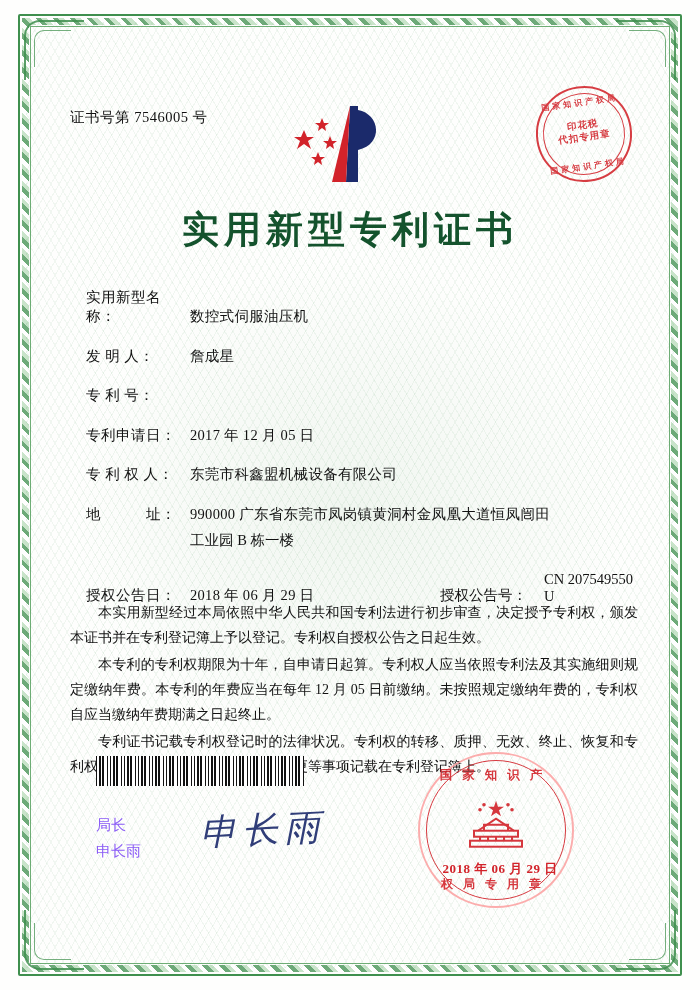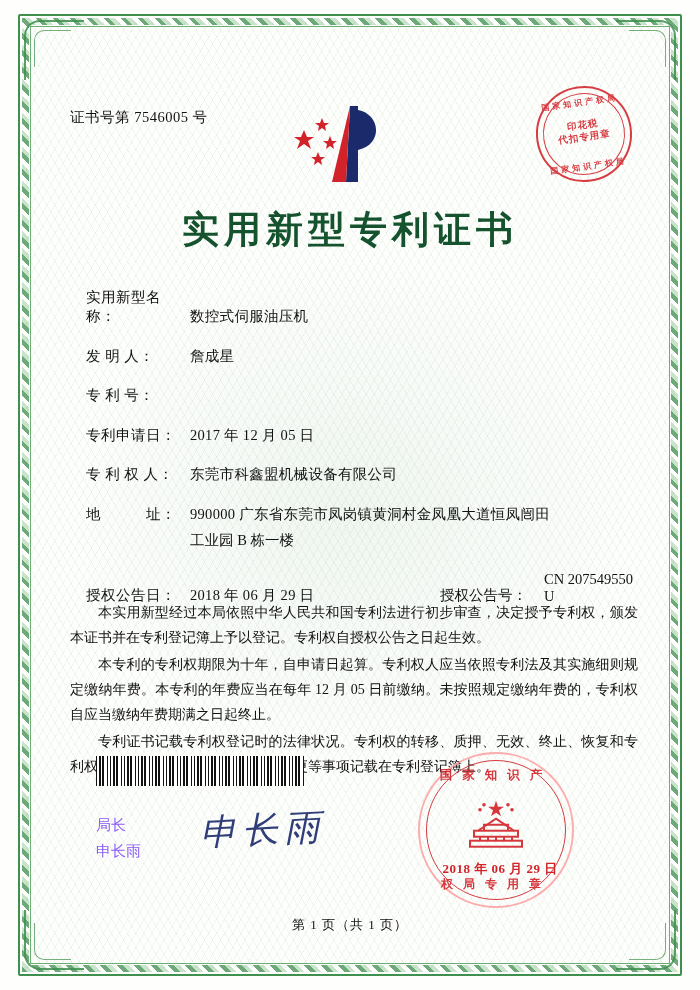--- a/index.html
+++ b/index.html
@@ -295,15 +295,14 @@
             <circle cx="20" cy="13" r="1.8"></circle>
             <circle cx="48" cy="8" r="1.8"></circle>
             <circle cx="52" cy="13" r="1.8"></circle>
           </g>
         </svg>
       </div>
       <div class="arc-bottom">权局专用章</div>
     </div>
     <div class="seal-date">2018 年 06 月 29 日</div>
 
-    <div class="footer">第 1 页（共 1 页）</div>
   </div>
 </div>
 
 </body></html>

